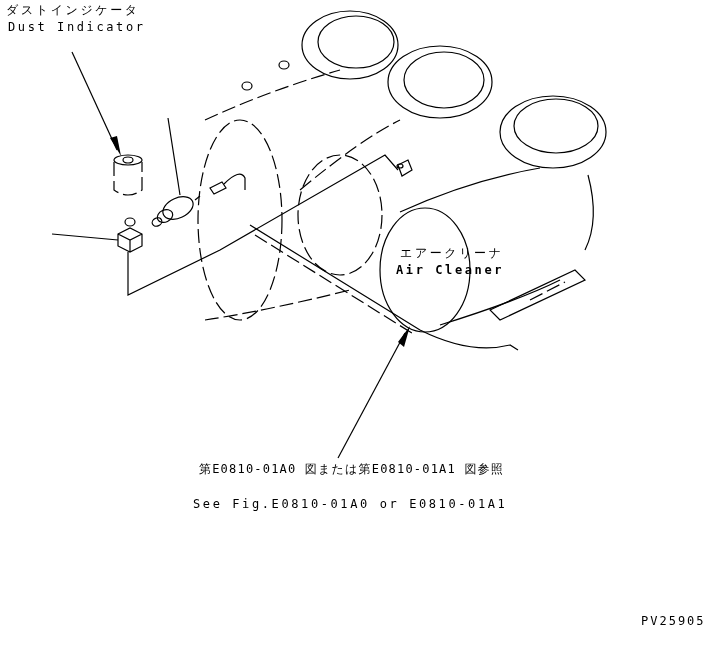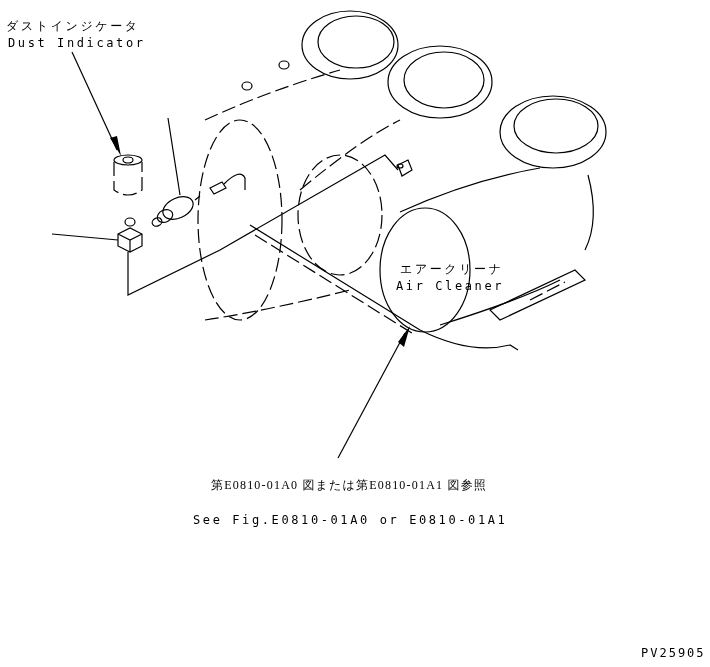--- a/index.html
+++ b/index.html
@@ -1,17 +1,17 @@
 <!DOCTYPE html>
 <html><head>
 <meta charset="utf-8">
 <style>
   html, body { margin:0; padding:0; background:#ffffff; }
   body { width:710px; height:667px; position:relative; overflow:hidden; font-family:"DejaVu Sans Mono", monospace; color:#000; }
-  .label { position:absolute; font-size:12px; letter-spacing:2.6px; white-space:nowrap; line-height:15px;margin-top:16px; }
+  .label { position:absolute; font-size:12px; letter-spacing:2.6px; white-space:nowrap; line-height:15px; }
   svg { position:absolute; left:0; top:0; }
   .ln { fill:none; stroke:#000; stroke-width:1.2; }
   .dsh { fill:none; stroke:#000; stroke-width:1.2; stroke-dasharray:14 5; }
 </style>
 </head>
 <body>
 
 <svg width="710" height="667" viewBox="0 0 710 667">
 
   <g>
@@ -85,16 +85,16 @@
 
   <g>
     <line class="ln" x1="338" y1="458" x2="405" y2="333"></line>
     <polygon points="398,342 410,326 404,347" fill="#000"></polygon>
   </g>
 </svg>
 
 <div class="label" style="left:6px;top:3px;">ダストインジケータ</div>
 <div class="label" style="left:8px;top:20px;">Dust Indicator</div>
 <div class="label" style="left:400px;top:246px;">エアークリーナ</div>
-<div class="label" style="left:396px;top:263px;">Air Cleaner</div>
-<div class="label" style="left:211px;top:462px;letter-spacing:1.2px;font-family:Liberation Serif, serif;">第E0810-01A0 図または第E0810-01A1 図参照</div>
+<div class="label" style="left:396px;top:263px;font-weight:bold;">Air Cleaner</div>
+<div class="label" style="left:199px;top:462px;letter-spacing:1.2px;">第E0810-01A0 図または第E0810-01A1 図参照</div>
 <div class="label" style="left:193px;top:497px;">See Fig.E0810-01A0 or E0810-01A1</div>
-<div class="label" style="left:641px;top:630px;letter-spacing:2px;">PV25905</div>
+<div class="label" style="left:641px;top:614px;letter-spacing:2px;">PV25905</div>
 
 </body></html>

